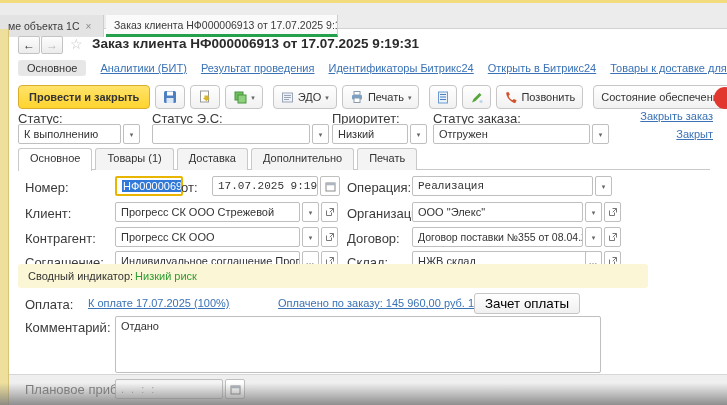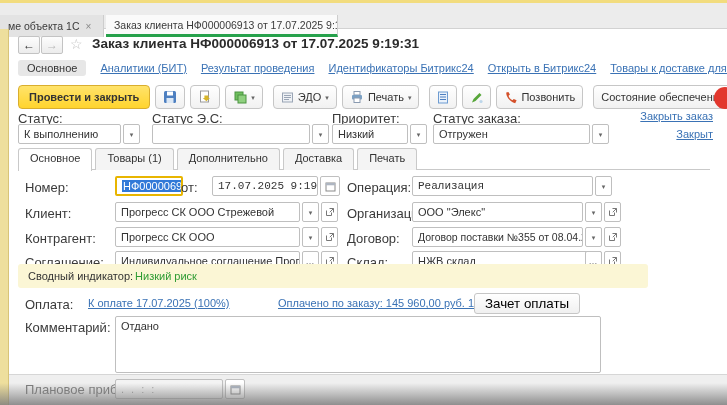--- a/index.html
+++ b/index.html
@@ -216,22 +216,22 @@
   <div class="minibtn" style="left:592px; top:124px;">
       <span class="caret">▾</span>
     </div>
 
   <a class="lnk rlink" style="top:110px;">Закрыть заказ</a>
   <a class="lnk rlink" style="top:128px;">Закрыт</a>
 
   <div class="abs ftabs">
     <div class="ftab active">Основное</div>
     <div class="ftab">Товары (1)</div>
+    <div class="ftab">Доставка</div>
     <div class="ftab">Дополнительно</div>
-    <div class="ftab">Доставка</div>
     <div class="ftab">Печать</div>
   </div>
 
   <span class="flabel" style="left:25px; top:180px;">Номер:</span>
   <div class="field num-field" style="left:115px; top:176px; width:68px;">
       <span class="sel-text">НФ000006913</span>
     </div>
   <span class="flabel" style="left:181px; top:180px;">от:</span>
   <div class="field" style="left:212px; top:176px; width:106px;font-family:Liberation Mono, monospace;">17.07.2025 9:19:31</div>
   <div class="minibtn" style="left:320px; top:176px; width:20px;">

